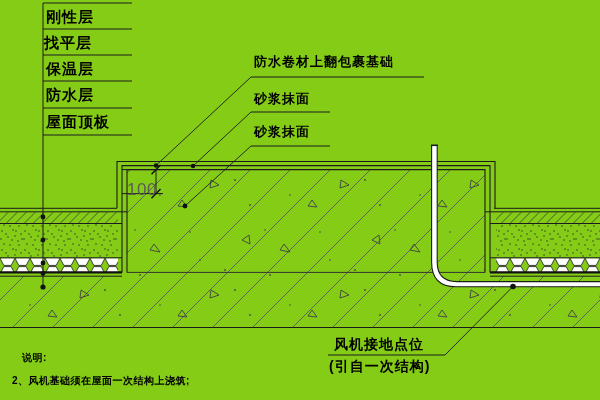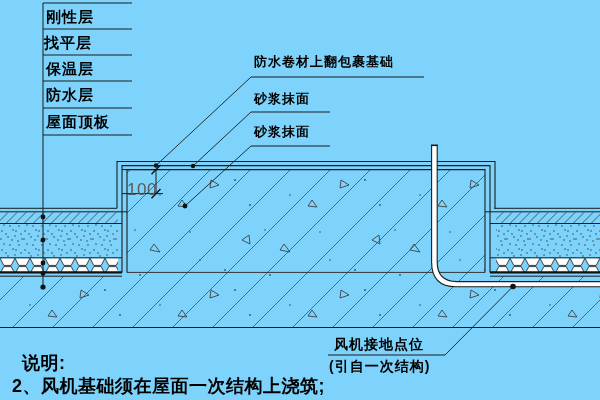--- a/index.html
+++ b/index.html
@@ -1,29 +1,29 @@
 <!DOCTYPE html>
 <html><head>
 <meta charset="utf-8">
 <style>
   html,body{margin:0;padding:0;background:#fff;}
   .stage{
-    position:relative;width:600px;height:400px;background:#7dd3fc;overflow:hidden;
+    position:relative;width:600px;height:400px;background:#84cc16;overflow:hidden;
     font-family:"Liberation Sans","DejaVu Sans",sans-serif;
   }
   .stage svg{position:absolute;left:0;top:0;}
   .lbl{
     position:absolute;color:#000;white-space:nowrap;
     font-weight:600;letter-spacing:1px;line-height:1.25;
   }
   .callout{font-size:15px;height:21px;line-height:21px;}
   .mid{font-size:13px;}
   .dim{font-size:17px;color:#5a5a5a;font-weight:400;letter-spacing:0.5px;}
   .ground{font-size:14px;}
-  .note{font-size:18px;font-weight:700;letter-spacing:0.5px;}
+  .note{font-size:10px;font-weight:700;letter-spacing:0.5px;}
 </style>
 </head>
 <body>
 
 <div class="stage">
 
   <svg width="600" height="400" viewBox="0 0 600 400">
     <defs>
       <pattern id="concLines" width="40" height="40" patternUnits="userSpaceOnUse">
         <path d="M-4,24 L24,-4 M16,44 L44,16" stroke="#5a5a5a" stroke-width="0.9" fill="none"></path>

